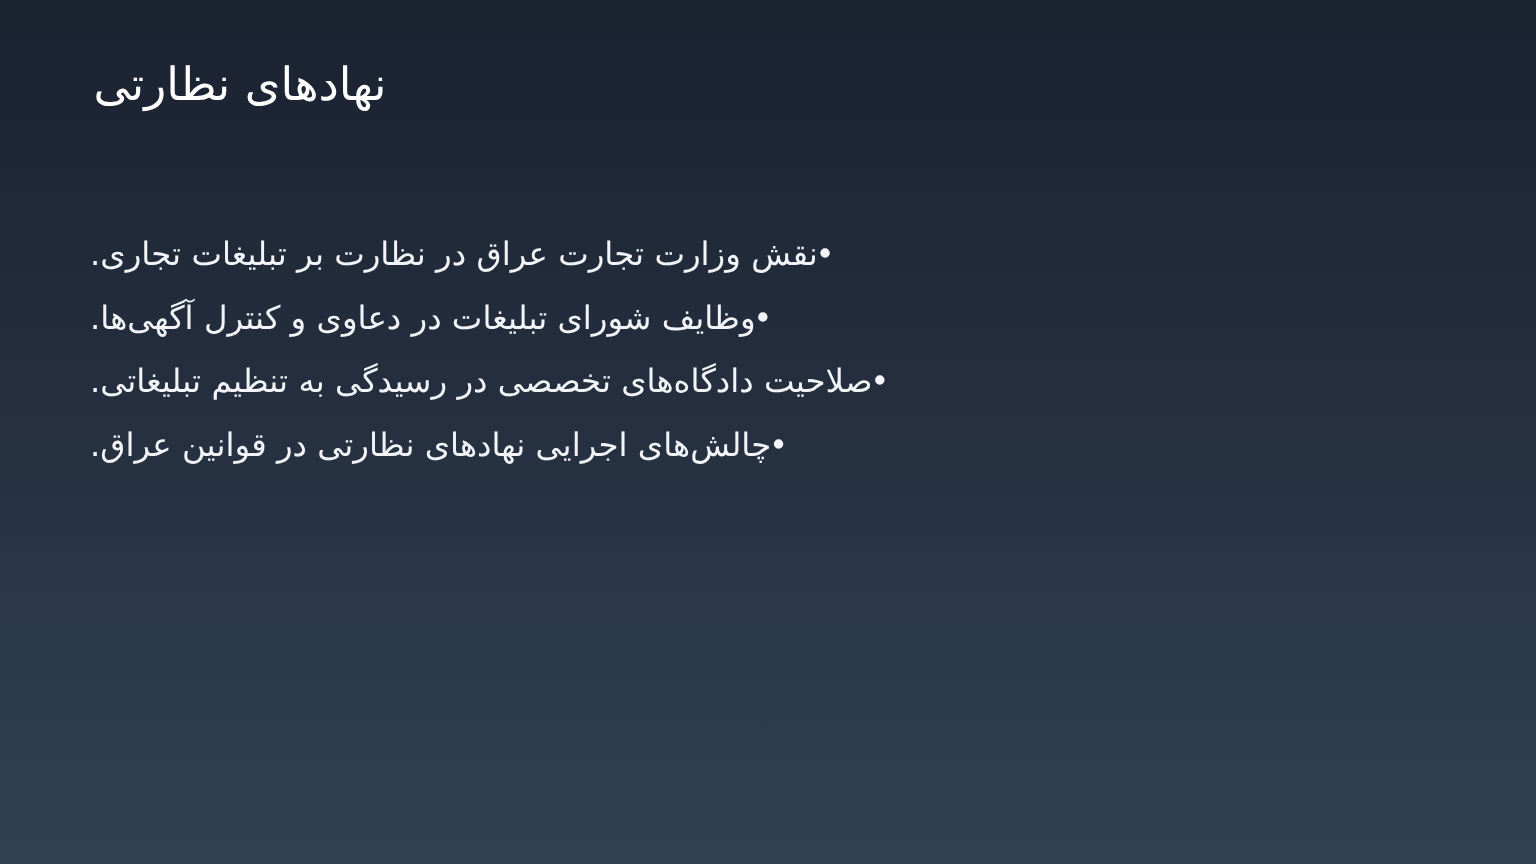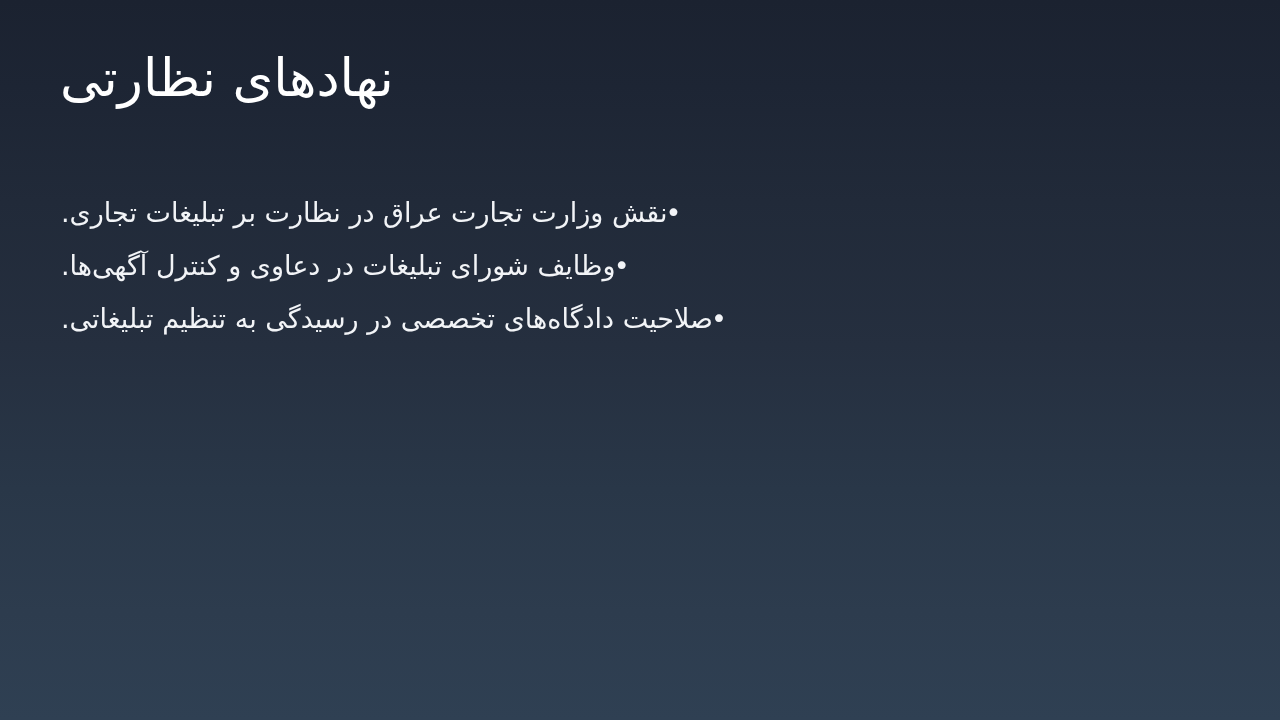--- a/index.html
+++ b/index.html
@@ -26,39 +26,39 @@
                 #212a39 28%,
                 #252f3f 48%,
                 #293748 68%,
                 #2d3c4e 85%,
                 #2f4053 100%);
     overflow: hidden;
   }
 
   .slide-title {
     position: absolute;
-    left: 60px;
+    left: 78px;
     top: 48px;
     width: 1160px;
     direction: rtl;
     text-align: right;
     color: #ffffff;
-    font-size: 52px;
+    font-size: 38px;
     font-weight: 400;
     line-height: 1.18;
     letter-spacing: 0;
     white-space: nowrap;
     overflow: hidden;
     
     text-align: left;
   }
 
   .body-block {
     position: absolute;
-    left: 41px;
+    left: 55px;
     top: 186px;
     width: 1170px;
     direction: rtl;
     text-align: left;
   }
 
   .bullet-line {
     position: relative;
     direction: rtl;
     text-align: left;
@@ -102,16 +102,19 @@
 
     <div class="bullet-line">
       <span class="bullet-dot">•</span><span class="bullet-text">وظایف شورای تبلیغات در دعاوی و کنترل آگهی‌ها.</span>
     </div>
 
     <div class="bullet-line">
       <span class="bullet-dot">•</span><span class="bullet-text">صلاحیت دادگاه‌های تخصصی در رسیدگی به تنظیم تبلیغاتی.</span>
     </div>
 
 
+    <div class="bullet-line">
+      <span class="bullet-dot">•</span><span class="bullet-text">چالش‌های اجرایی نهادهای نظارتی در قوانین عراق.</span>
+    </div>
 
   </div>
 
 </div>
 
 </body></html>

